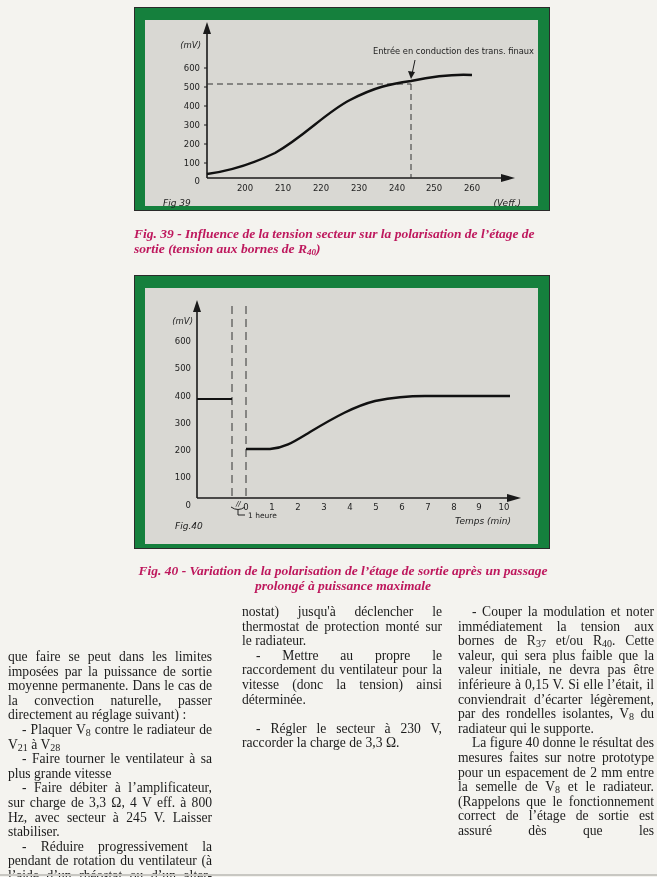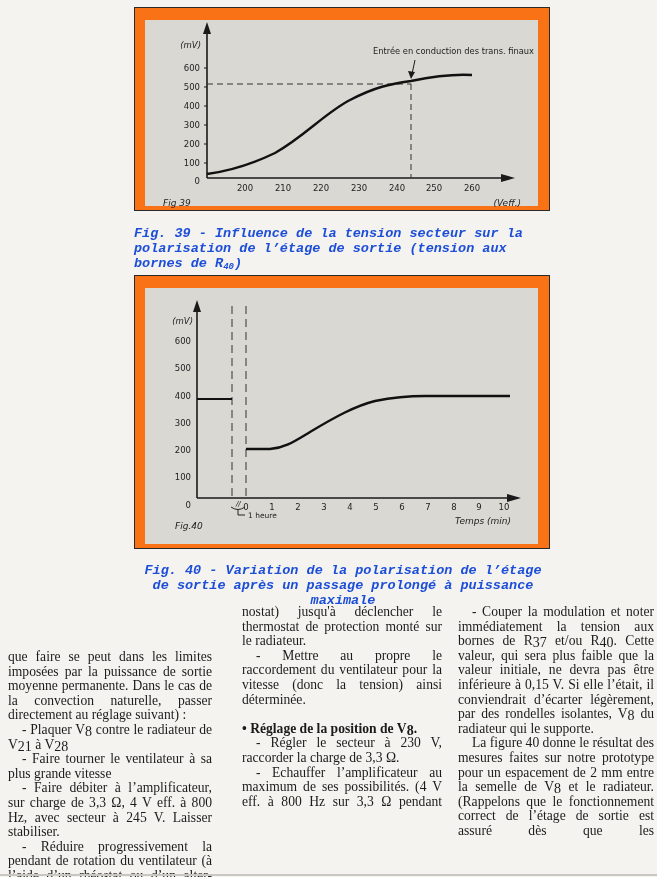--- a/index.html
+++ b/index.html
@@ -6,47 +6,47 @@
     body {
       width: 657px; height: 877px; overflow: hidden;
       background: #f4f3ef;
       font-family: "Liberation Serif", serif;
       color: #1b1b1b;
       position: relative;
     }
     .fig-frame {
       position: absolute;
       border: 1.5px solid #2a2a2a;
-      background: #f97316;
+      background: #15803d;
     }
     .fig-inner {
       position: absolute;
       background: #d9d8d3;
     }
     .fig-frame svg { position: absolute; left: 0; top: 0; }
     .svg-text { font-family: "DejaVu Sans", sans-serif; fill: #222; }
     .caption {
       position: absolute;
-      font-family: Liberation Mono, monospace;
+      font-family: Liberation Serif, serif;
       font-style: italic; font-weight: bold;
       font-size: 13.5px; line-height: 15px;
-      color: #1d4ed8;
+      color: #be185d;
     }
     .caption sub { font-size: 9px; }
     .col {
       position: absolute; top: 605px;
       font-size: 13.6px; line-height: 14.6px;
       text-align: justify;
     }
     .col p { margin: 0; }
     .col .indent { text-indent: 14px; }
     .col .last { text-align-last: justify; }
     .col .bold { font-weight: bold; }
     .col .gap { height: 14.6px; }
-    sub { font-size: 14px; vertical-align: -2px; line-height: 0; }
+    sub { font-size: 10px; vertical-align: -2px; line-height: 0; }
     .bottom-rule {
       position: absolute; left: 0; right: 0; top: 874px; height: 2px; background: #c8c7c2;
     }
   </style>
 </head>
 <body>
 
 <div class="fig-frame" style="left:134px; top:7px; width:414px; height:202px;">
   <div class="fig-inner" style="left:10px; top:12px; width:393px; height:186px;"></div>
   <svg width="414" height="202" viewBox="0 0 414 202">
@@ -160,23 +160,21 @@
   <p class="indent"><span>- Plaquer V</span><sub>8</sub><span> contre le radiateur de V</span><sub>21</sub><span> à V</span><sub>28</sub></p>
   <p class="indent">- Faire tourner le ventilateur à sa plus grande vitesse</p>
   <p class="indent">- Faire débiter à l’amplificateur, sur charge de 3,3 Ω, 4 V eff. à 800 Hz, avec secteur à 245 V. Laisser stabiliser.</p>
   <p class="indent last">- Réduire progressivement la pendant de rotation du ventilateur (à l’aide d’un rhéostat ou d’un alter-</p>
 </div>
 
 <div class="col" style="left:242px; width:200px;">
   <p>nostat) jusqu'à déclencher le thermostat de protection monté sur le radiateur.</p>
   <p class="indent">- Mettre au propre le raccordement du ventilateur pour la vitesse (donc la tension) ainsi déterminée.</p>
   <div class="gap"></div>
-  <p class="bold"><span>• Réglage de la position de V</span><sub>8</sub><span>.</span></p>
   <p class="indent">- Régler le secteur à 230 V, raccorder la charge de 3,3 Ω.</p>
-  <p class="indent last">- Echauffer l’amplificateur au maximum de ses possibilités. (4 V eff. à 800 Hz sur 3,3 Ω pendant</p>
 </div>
 
 <div class="col" style="left:458px; width:196px;">
   <p class="indent"><span>- Couper la modulation et noter immédiatement la tension aux bornes de R</span><sub>37</sub><span> et/ou R</span><sub>40</sub><span>. Cette valeur, qui sera plus faible que la valeur initiale, ne devra pas être inférieure à 0,15 V. Si elle l’était, il conviendrait d’écarter légèrement, par des rondelles isolantes, V</span><sub>8</sub><span> du radiateur qui le supporte.</span></p>
   <p class="indent last"><span>La figure 40 donne le résultat des mesures faites sur notre prototype pour un espacement de 2 mm entre la semelle de V</span><sub>8</sub><span> et le radiateur. (Rappelons que le fonctionnement correct de l’étage de sortie est assuré dès que les</span></p>
 </div>
 
 <div class="bottom-rule"></div>
 
 </body></html>

